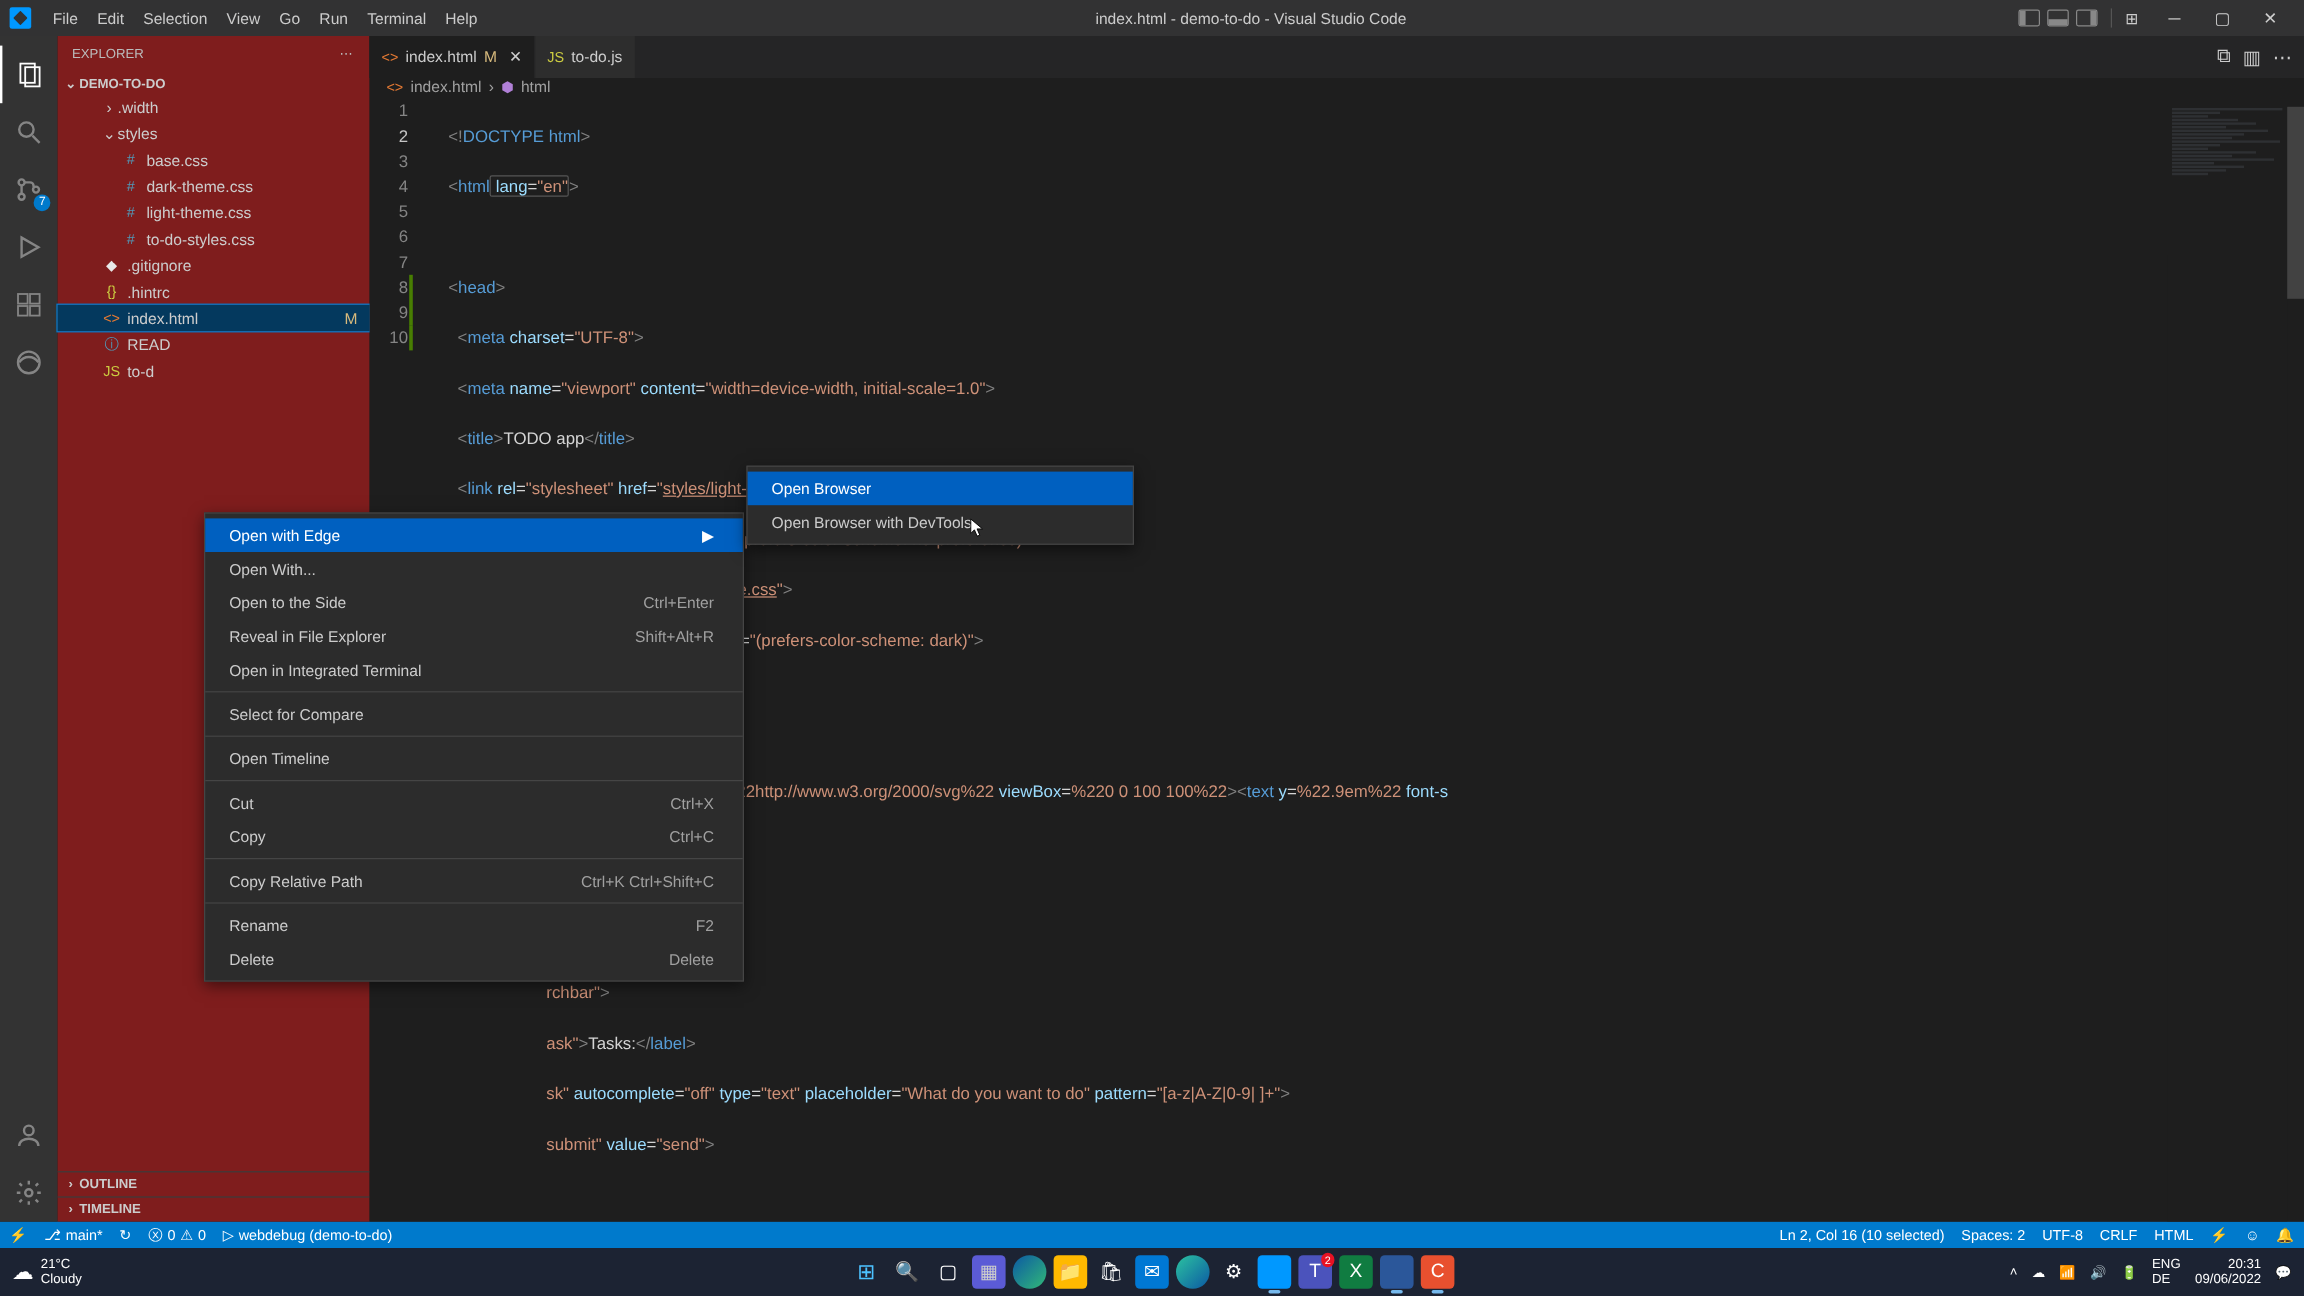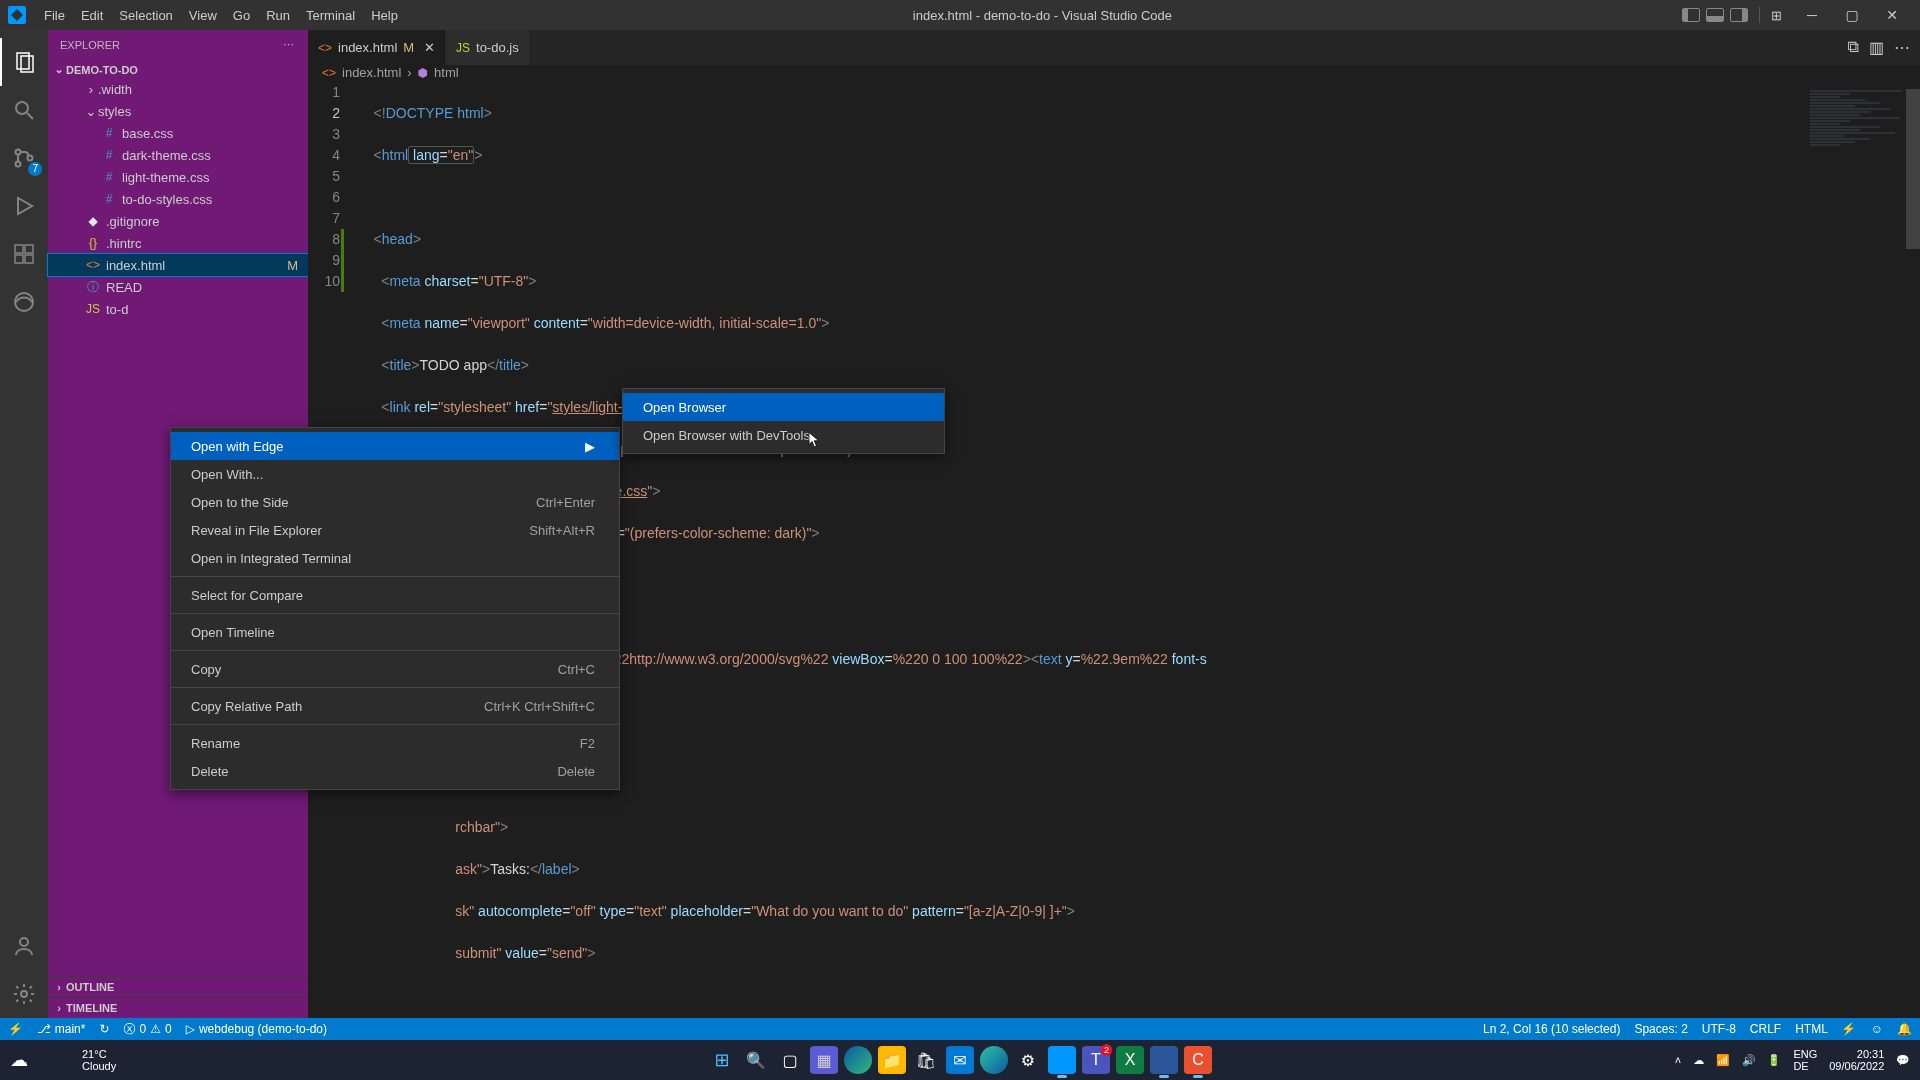--- a/index.html
+++ b/index.html
@@ -25,21 +25,21 @@
 
 
 .activitybar { width: 48px; background: #333333; display: flex; flex-direction: column; align-items: center; padding-top: 8px; }
 .activitybar .ab-icon { width: 48px; height: 48px; display: flex; align-items: center; justify-content: center; color: #858585; position:relative;}
 .activitybar .ab-icon.active { color: #ffffff; border-left: 2px solid #fff; }
 .activitybar .ab-icon svg{width:24px;height:24px;}
 .activitybar .spacer{flex:1;}
 .activitybar .badge{position:absolute;bottom:6px;right:6px;background:#007acc;color:#fff;border-radius:8px;font-size:10px;padding:0 4px;line-height:14px;}
 
 
-.sidebar { width: 260px; background: #701a75; display: flex; flex-direction: column; font-size: 13px;}
+.sidebar { width: 260px; background: #7f1d1d; display: flex; flex-direction: column; font-size: 13px;}
 .sidebar-header { padding: 8px 12px; text-transform: uppercase; font-size: 11px; color: #bbbbbb; display:flex;justify-content:space-between;align-items:center;}
 .sidebar-header .dots{letter-spacing:2px;}
 .sidebar-section { padding: 2px 0; }
 .sidebar-section-header { display: flex; align-items: center; padding: 2px 4px; font-size: 11px; font-weight: bold; text-transform:uppercase;}
 .sidebar-section-header .chev{width:14px;text-align:center;}
 .tree-item { display: flex; align-items: center; padding: 2px 0 2px 20px; height:22px; cursor:pointer;}
 .tree-item.indent1{padding-left:36px;}
 .tree-item.indent2{padding-left:52px;}
 .tree-item .chev{width:14px;text-align:center;color:#ccc;}
 .tree-item .ficon{width:18px;text-align:center;margin-right:4px;font-size:12px;}
@@ -101,21 +101,21 @@
 .statusbar { height: 22px; background: #007acc; color: #fff; display: flex; align-items: center; font-size: 12px; padding: 0 8px; gap:14px;}
 .statusbar .spacer{flex:1;}
 .statusbar .sb-item{display:flex;align-items:center;gap:4px;}
 
 
 .taskbar { position:absolute; bottom:0; left:0; right:0; height: 40px; background: #1c2333; display: flex; align-items: center; justify-content:center; gap:6px;}
 .taskbar .tb-left{position:absolute;left:10px;display:flex;align-items:center;gap:6px;color:#fff;font-size:11px;}
 .taskbar .tb-right{position:absolute;right:10px;display:flex;align-items:center;gap:12px;color:#fff;font-size:11px;}
 .taskbar .tb-icon{width:28px;height:28px;display:flex;align-items:center;justify-content:center;border-radius:4px;position:relative;}
 .taskbar .tb-icon.active::after{content:"";position:absolute;bottom:-4px;left:9px;width:10px;height:3px;background:#76b9ed;border-radius:2px;}
-.taskbar .weather{display:flex;flex-direction:column;line-height:12px;margin-left:48px;}
+.taskbar .weather{display:flex;flex-direction:column;line-height:12px;}
 .tb-badge{position:absolute;top:-2px;right:-2px;background:#e81123;color:#fff;font-size:9px;border-radius:7px;padding:0 3px;line-height:12px;}
 
 .cursor-pointer{position:absolute;top:431px;left:806px;z-index:200;}
 .cursor-pointer svg{width:18px;height:18px;}
 </style>
 </head>
 <body>
 
 <div class="menubar">
   <div class="logo"></div>
@@ -379,20 +379,24 @@
     </div>
   <div class="sep"></div>
   <div class="row">
       <span>Select for Compare</span>
     </div>
   <div class="sep"></div>
   <div class="row">
       <span>Open Timeline</span>
     </div>
   <div class="sep"></div>
+  <div class="row">
+      <span>Cut</span>
+      <span class="shortcut">Ctrl+X</span>
+    </div>
   <div class="row">
       <span>Copy</span>
       <span class="shortcut">Ctrl+C</span>
     </div>
   <div class="sep"></div>
   <div class="row">
       <span>Copy Relative Path</span>
       <span class="shortcut">Ctrl+K Ctrl+Shift+C</span>
     </div>
   <div class="sep"></div>

